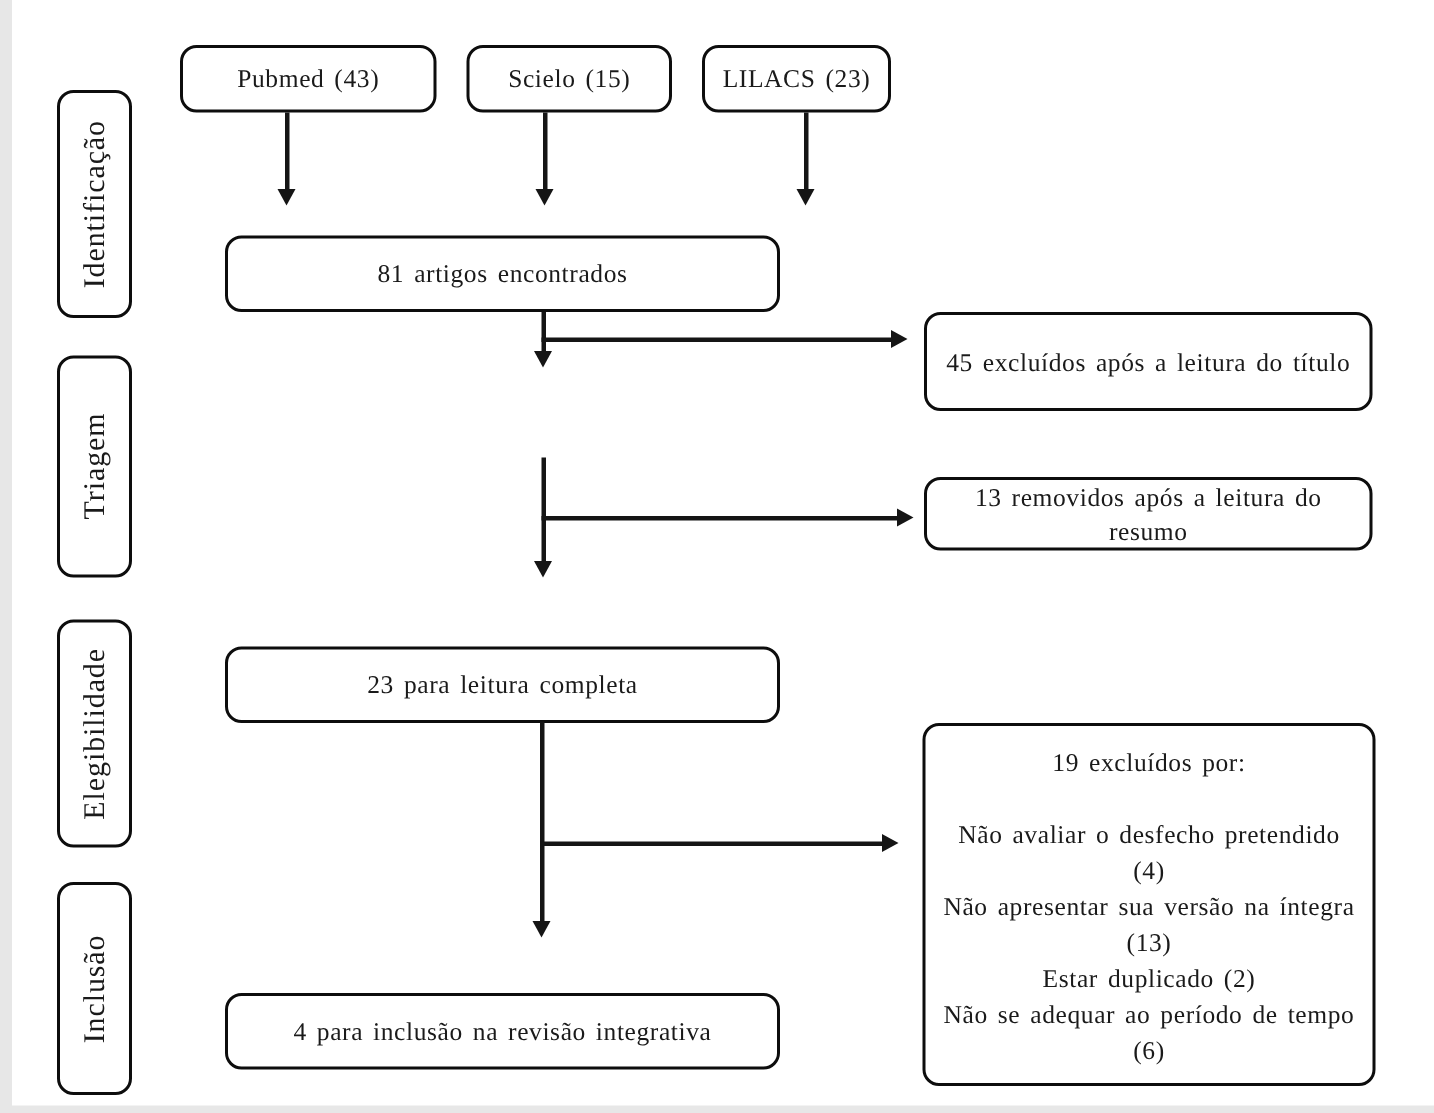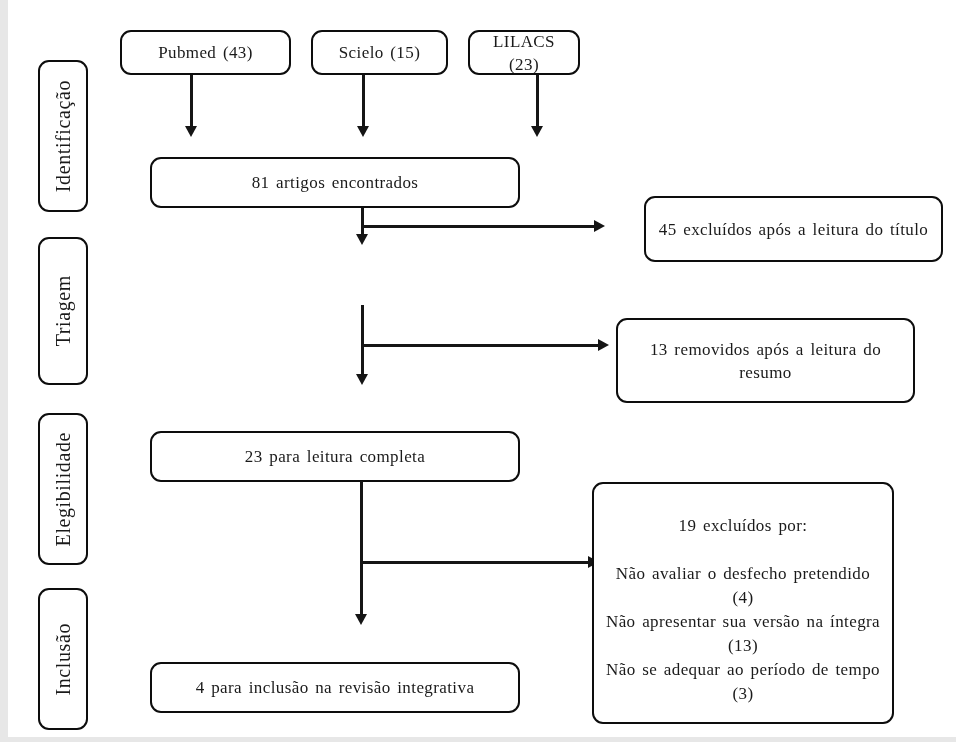--- a/index.html
+++ b/index.html
@@ -50,37 +50,37 @@
   }
   
   .stage-1{left:38px;top:60px;width:50px;height:152px;}
   .stage-2{left:38px;top:237px;width:50px;height:148px;}
   .stage-3{left:38px;top:413px;width:50px;height:152px;}
   .stage-4{left:38px;top:588px;width:50px;height:142px;}
 
   
   .src-1{left:120px;top:30px;width:171px;height:45px;}
   .src-2{left:311px;top:30px;width:137px;height:45px;}
-  .src-3{left:468px;top:30px;width:112px;height:45px;}
+  .src-3{left:468px;top:30px;width:126px;height:45px;}
 
   
   .flow{left:150px;width:370px;height:51px;}
   .flow-1{top:157px;}
   .flow-2{top:255px;}
   .flow-3{top:431px;}
   .flow-4{top:662px;}
 
   
   .excl{left:616px;width:299px;}
-  .excl-1{top:196px;height:66px;margin-left:28px;}
-  .excl-2{top:318px;height:85px;}
+  .excl-1{top:208px;height:66px;}
+  .excl-2{top:318px;height:49px;}
   .excl-detail{
-    left:592px;top:482px;width:302px;height:242px;
+    left:615px;top:482px;width:302px;height:242px;
     display:block;
-    padding:30px 8px 0 8px;
+    padding:13px 8px 0 8px;
     line-height:24px;
   }
   .excl-detail .spacer{height:24px;}
 
   
   .vline,.hline{position:absolute;background:var(--line);}
   .vline{width:2.5px;}
   .hline{height:2.5px;}
   .head-down{
     position:absolute;width:0;height:0;
@@ -147,16 +147,17 @@
   <div class="head-right" style="left:588px;top:556px;"></div>
 
   <div class="box excl excl-1">45 excluídos após a leitura do título</div>
   <div class="box excl excl-2">13 removidos após a leitura do resumo</div>
 
   <div class="box excl-detail">
     <div>19 excluídos por:</div>
     <div class="spacer"></div>
     <div>Não avaliar o desfecho pretendido (4)</div>
     <div>Não apresentar sua versão na íntegra (13)</div>
-    <div>Não se adequar ao período de tempo (3)</div>
+    <div>Estar duplicado (2)</div>
+    <div>Não se adequar ao período de tempo (6)</div>
   </div>
 
 </div>
 
 </body></html>

